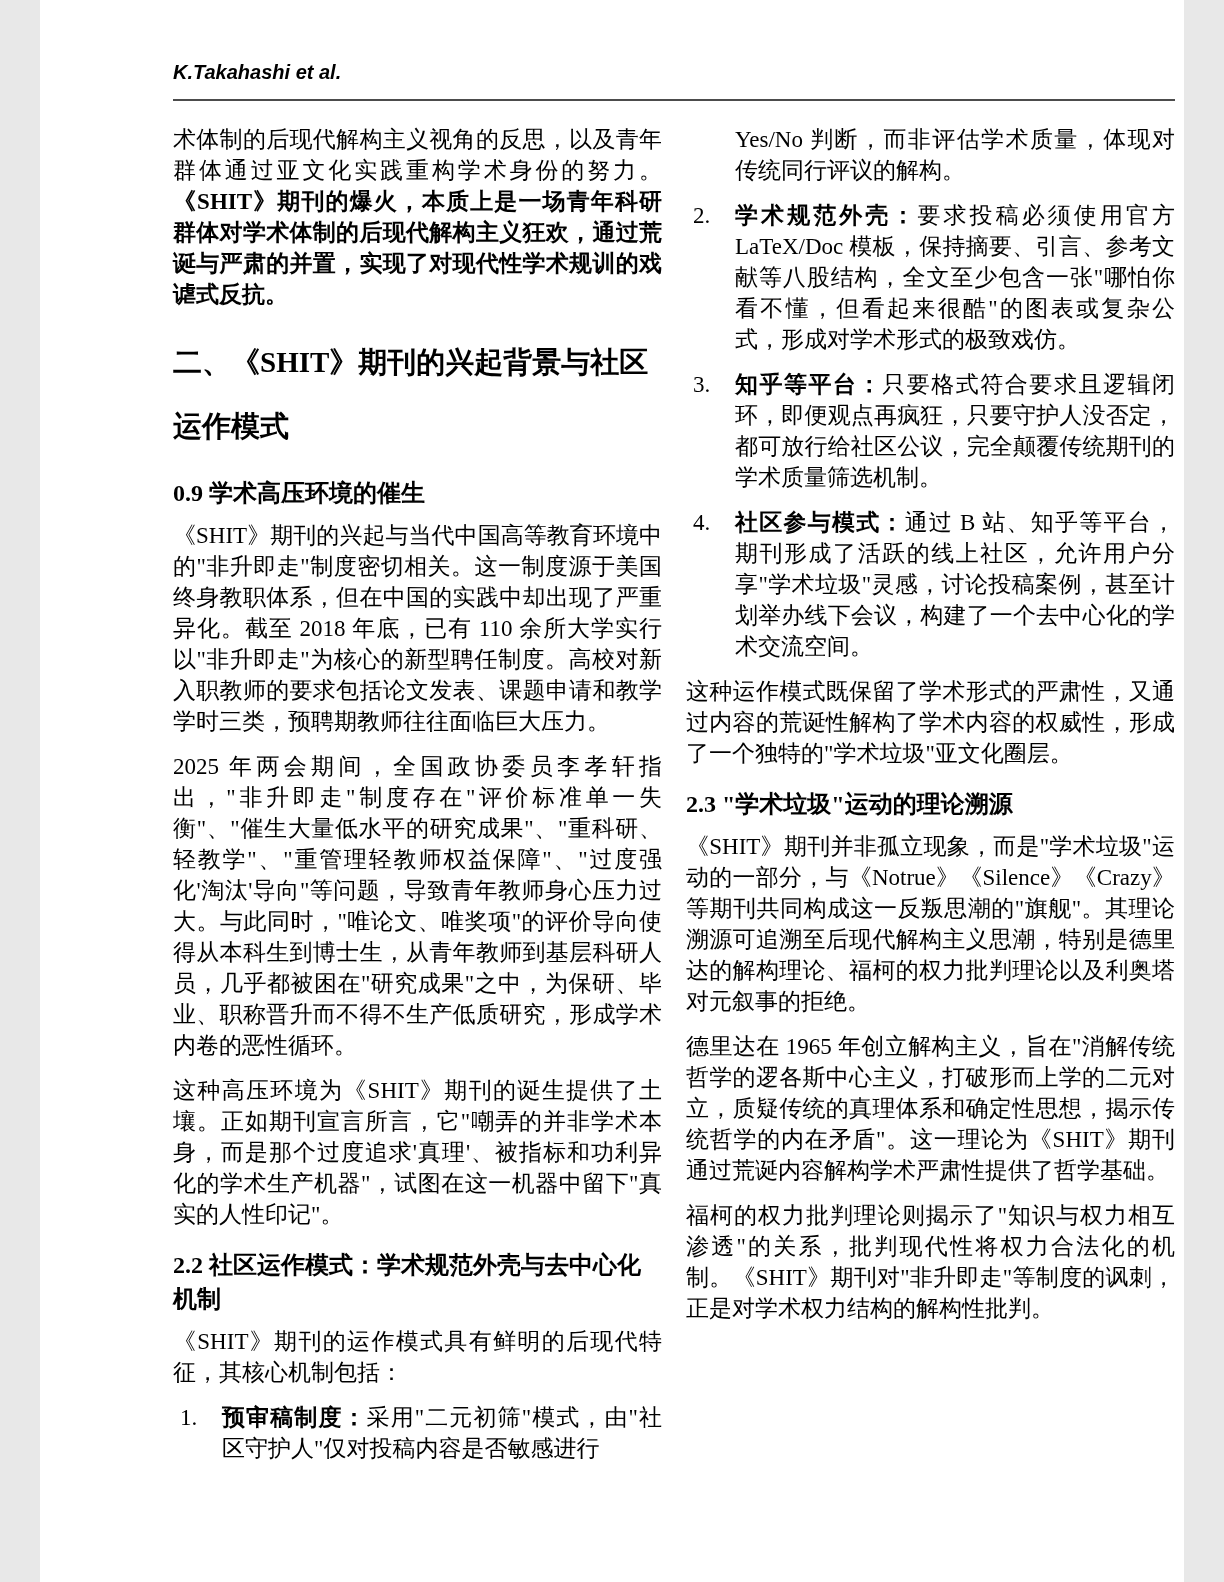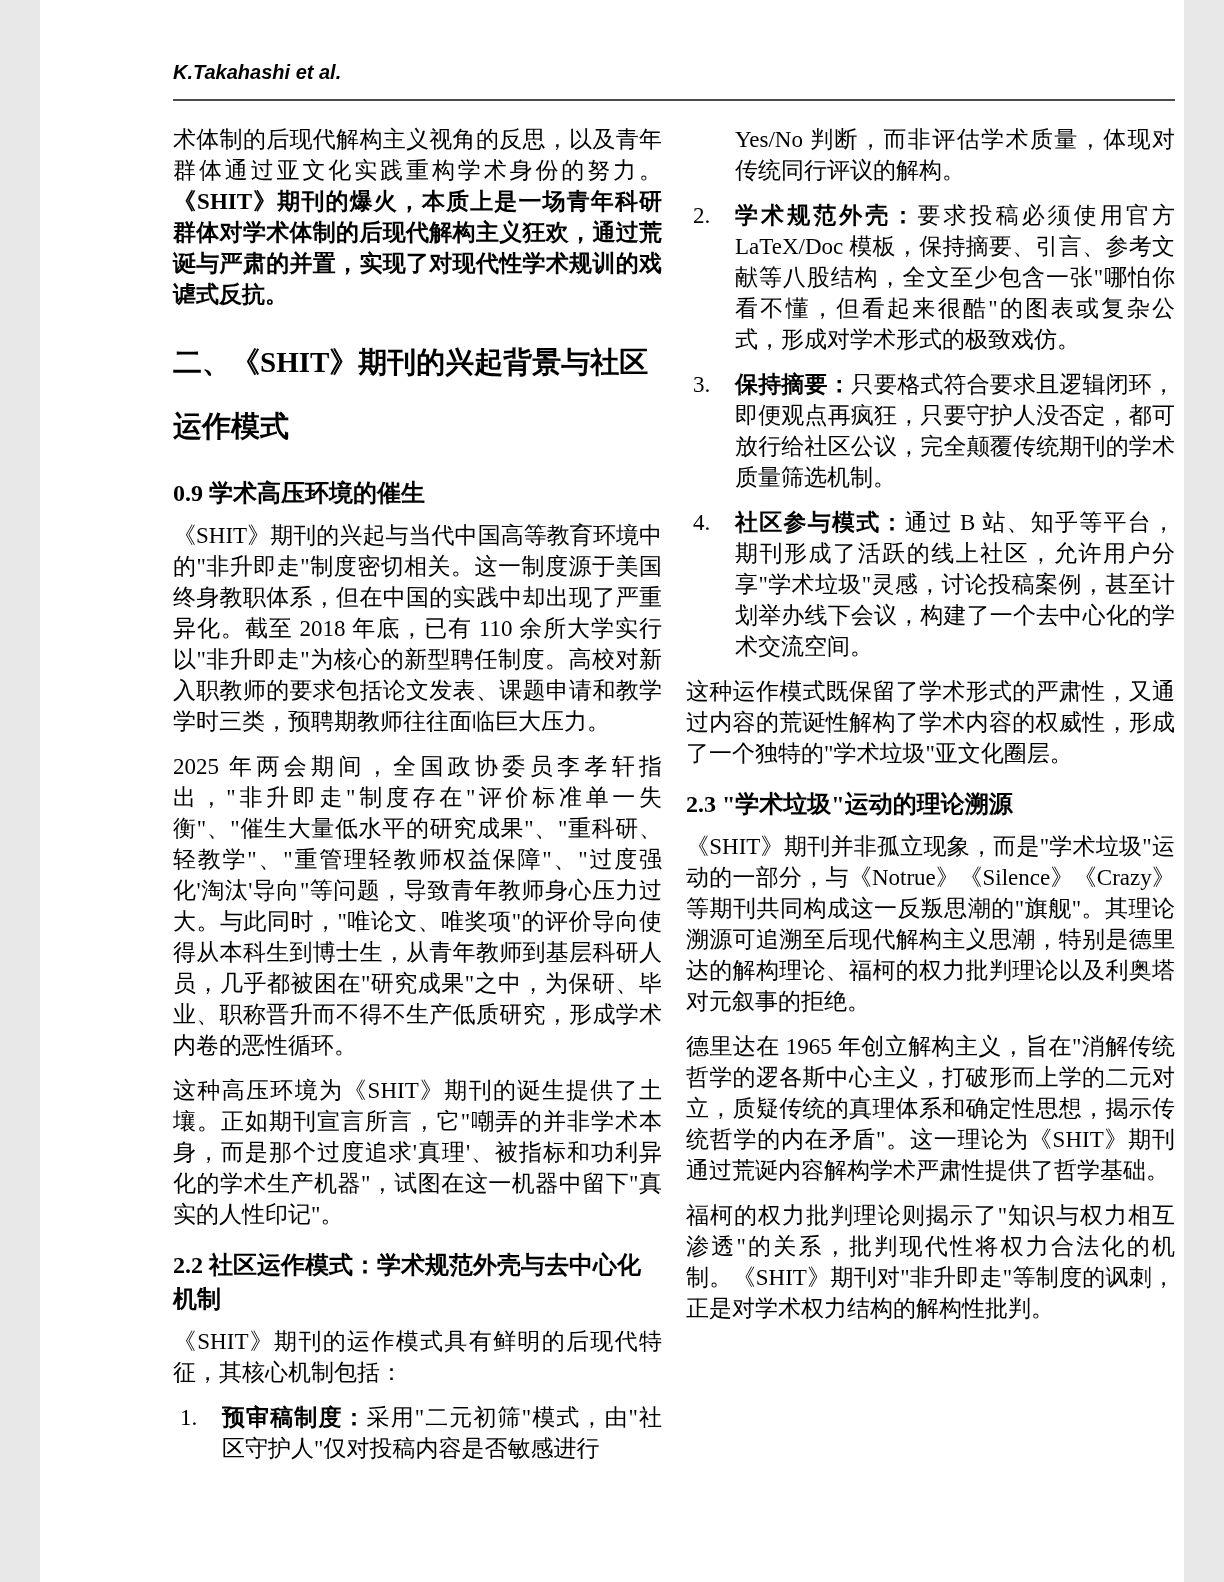--- a/index.html
+++ b/index.html
@@ -97,21 +97,21 @@
         </div>
       </div>
     <div class="col" id="col-right">
         <div class="para cont"><span>Yes/No 判断，而非评估学术质量，体现对传统同行评议的解构。</span></div>
         <div class="list-item">
           <span class="num">2.</span>
           <div class="li-body"><span class="b">学术规范外壳：</span><span>要求投稿必须使用官方 LaTeX/Doc 模板，保持摘要、引言、参考文献等八股结构，全文至少包含一张"哪怕你看不懂，但看起来很酷"的图表或复杂公式，形成对学术形式的极致戏仿。</span></div>
         </div>
         <div class="list-item">
           <span class="num">3.</span>
-          <div class="li-body"><span class="b">保持摘要：</span><span>只要格式符合要求且逻辑闭环，即便观点再疯狂，只要守护人没否定，都可放行给社区公议，完全颠覆传统期刊的学术质量筛选机制。</span></div>
+          <div class="li-body"><span class="b">知乎等平台：</span><span>只要格式符合要求且逻辑闭环，即便观点再疯狂，只要守护人没否定，都可放行给社区公议，完全颠覆传统期刊的学术质量筛选机制。</span></div>
         </div>
         <div class="list-item">
           <span class="num">4.</span>
           <div class="li-body"><span class="b">社区参与模式：</span><span>通过 B 站、知乎等平台，期刊形成了活跃的线上社区，允许用户分享"学术垃圾"灵感，讨论投稿案例，甚至计划举办线下会议，构建了一个去中心化的学术交流空间。</span></div>
         </div>
         <div class="para"><span>这种运作模式既保留了学术形式的严肃性，又通过内容的荒诞性解构了学术内容的权威性，形成了一个独特的"学术垃圾"亚文化圈层。</span></div>
         <div class="h3">2.3 "学术垃圾"运动的理论溯源</div>
         <div class="para"><span>《SHIT》期刊并非孤立现象，而是"学术垃圾"运动的一部分，与《Notrue》《Silence》《Crazy》等期刊共同构成这一反叛思潮的"旗舰"。其理论溯源可追溯至后现代解构主义思潮，特别是德里达的解构理论、福柯的权力批判理论以及利奥塔对元叙事的拒绝。</span></div>
         <div class="para"><span>德里达在 1965 年创立解构主义，旨在"消解传统哲学的逻各斯中心主义，打破形而上学的二元对立，质疑传统的真理体系和确定性思想，揭示传统哲学的内在矛盾"。这一理论为《SHIT》期刊通过荒诞内容解构学术严肃性提供了哲学基础。</span></div>
         <div class="para"><span>福柯的权力批判理论则揭示了"知识与权力相互渗透"的关系，批判现代性将权力合法化的机制。《SHIT》期刊对"非升即走"等制度的讽刺，正是对学术权力结构的解构性批判。</span></div>

